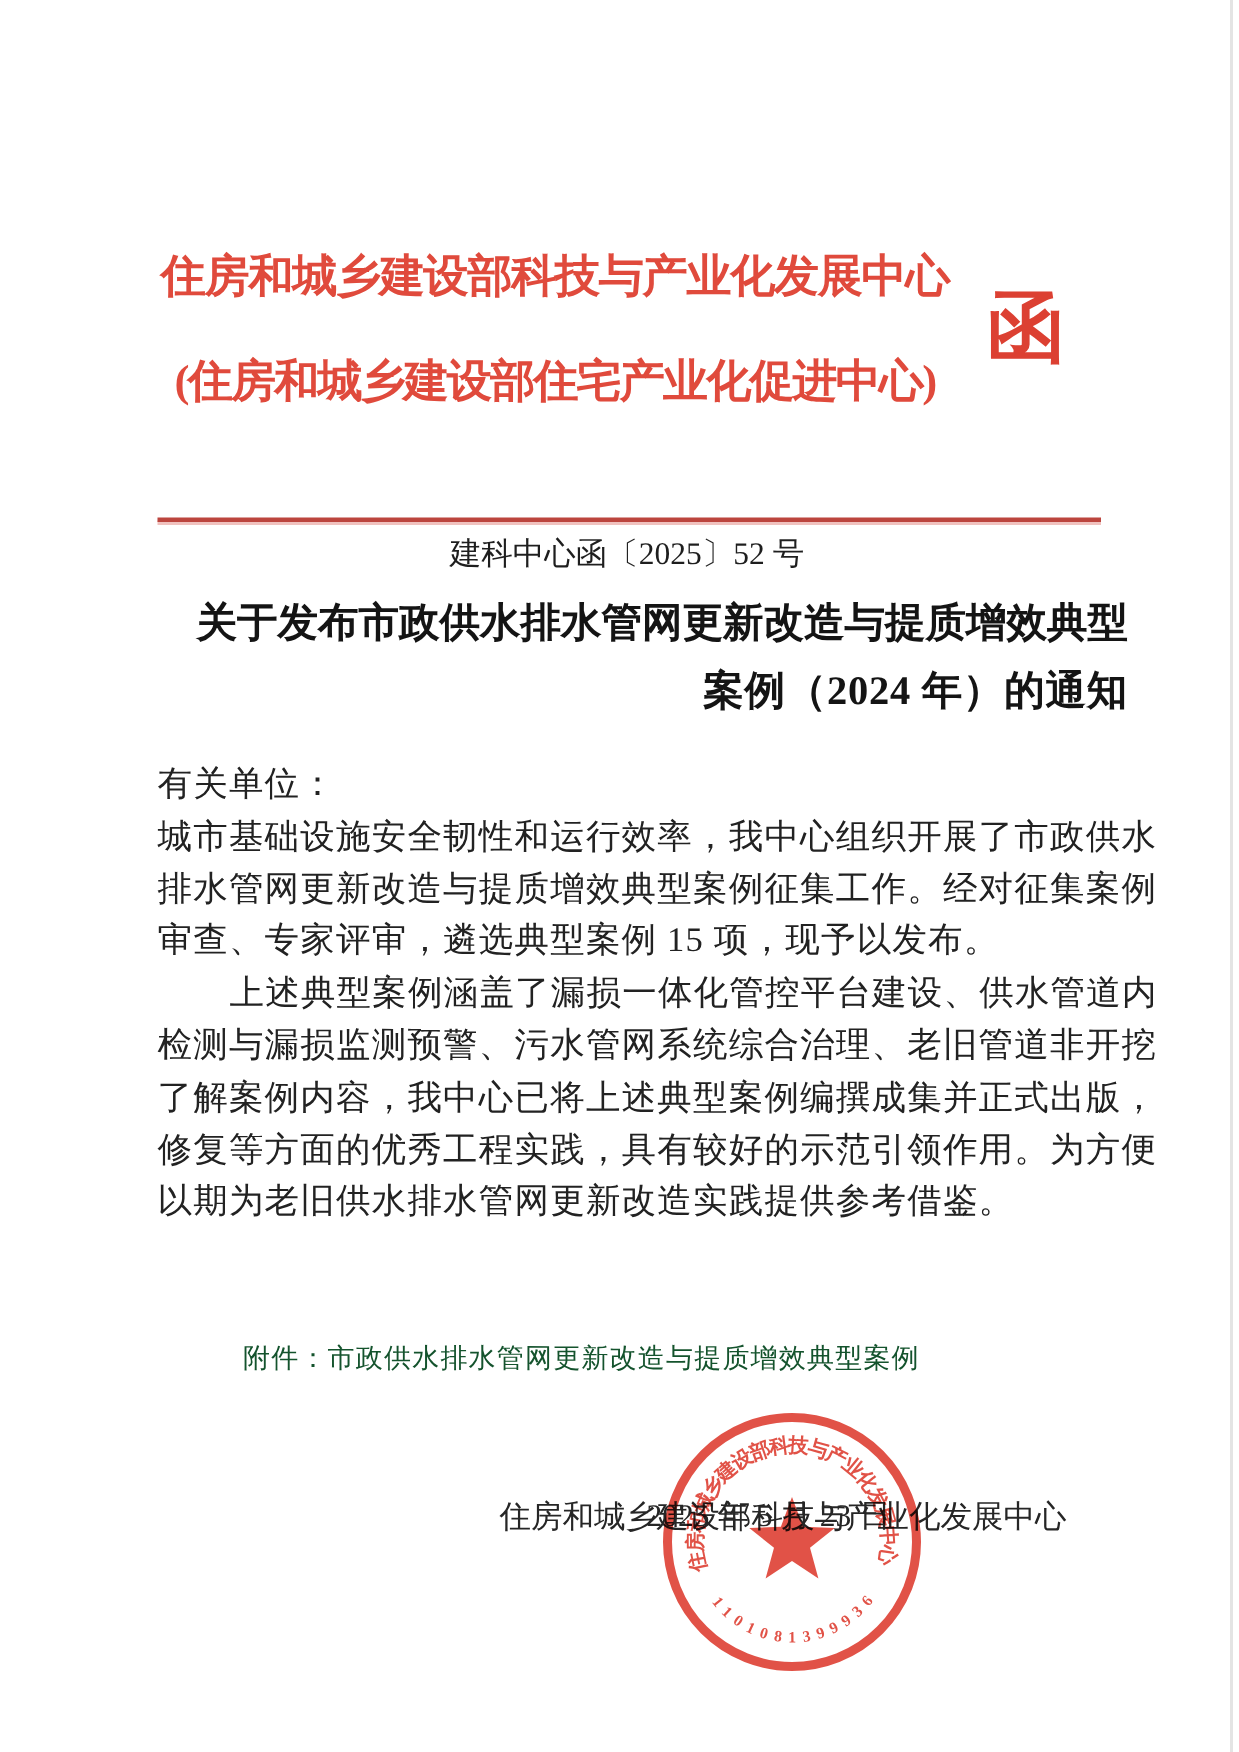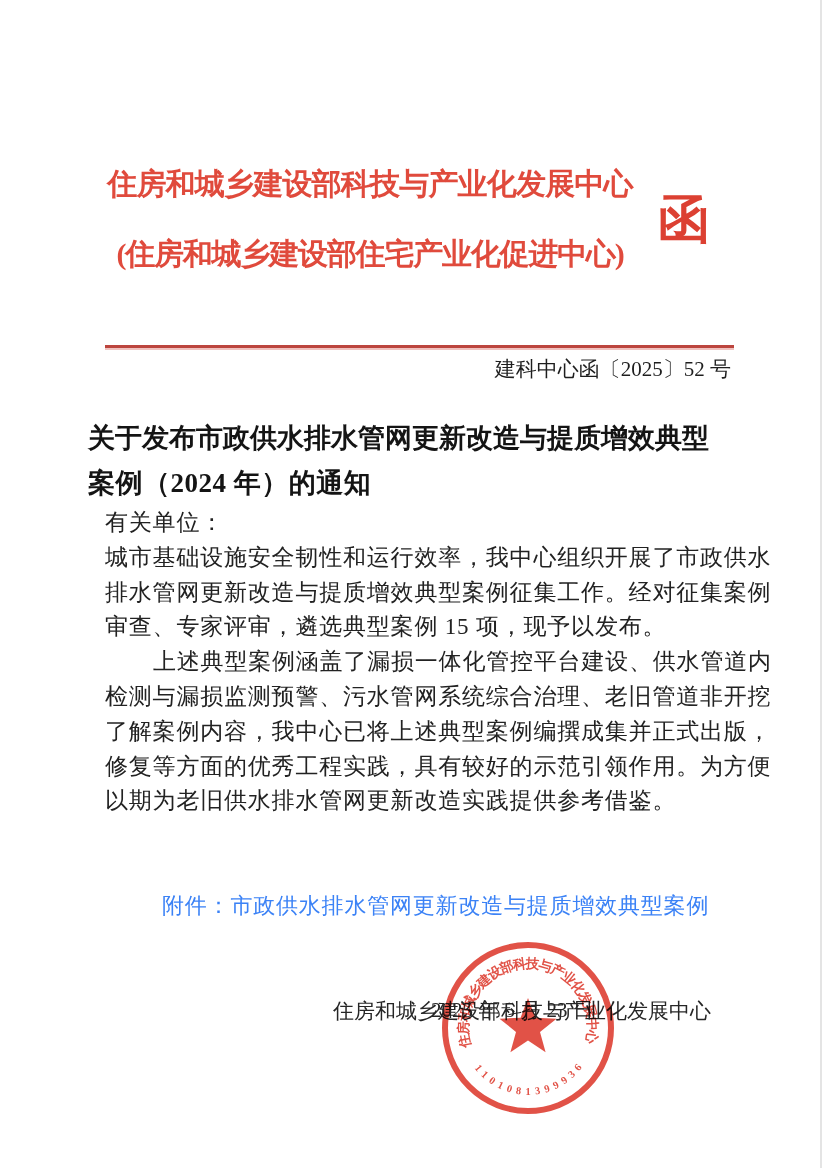--- a/index.html
+++ b/index.html
@@ -8,32 +8,32 @@
   .abs{position:absolute;}
   
   .letterhead{left:100px;top:160px;width:540px;text-align:center;color:#e04a3c;font-weight:bold;}
   .lh-line1{position:absolute;left:0;top:4px;width:540px;font-size:30px;letter-spacing:-0.8px;white-space:nowrap;}
   .lh-line2{position:absolute;left:0;top:74px;width:540px;font-size:30px;letter-spacing:-1.2px;white-space:nowrap;}
   .doc-type{left:658px;top:190px;font-size:52px;line-height:60px;color:#dc4032;font-weight:bold;}
   
   .rule{left:105px;top:345px;width:629px;height:3px;background:#bc453e;
         box-shadow:0 2px 0 rgba(222,120,112,0.45);}
   
-  .doc-number{left:105px;top:355px;width:626px;text-align:right;font-size:21px;color:#1e1e1e;white-space:nowrap;}
+  .doc-number{left:105px;top:355px;width:626px;text-align:center;font-size:21px;color:#1e1e1e;white-space:nowrap;}
   
-  .title{left:88px;top:393px;width:664px;text-align:left;font-size:27px;font-weight:bold;
-         color:#141414;line-height:45px;margin-top:23px;}
+  .title{left:88px;top:393px;width:664px;text-align:right;font-size:27px;font-weight:bold;
+         color:#141414;line-height:45px;}
   .title .t2{letter-spacing:0.5px;}
   
   .body-block{left:105px;top:506px;width:648px;font-size:23px;color:#222222;
               line-height:34.8px;letter-spacing:0.8px;}
   .body-block div{white-space:nowrap;}
   .ind{text-indent:48px;}
   
-  .attach{left:105px;top:886px;width:648px;font-size:22px;color:#3b82f6;line-height:39px;letter-spacing:0.8px;}
+  .attach{left:105px;top:886px;width:648px;font-size:18px;color:#14532d;line-height:39px;letter-spacing:0.8px;}
   .attach .a1{text-indent:57px;white-space:nowrap;}
   .attach .a2{text-indent:112px;white-space:nowrap;}
   
   .sig-org{left:333px;top:997px;font-size:21px;color:#262626;letter-spacing:0;white-space:nowrap;}
   .sig-date{left:431px;top:996px;font-size:21px;color:#262626;white-space:nowrap;}
   
   .seal{left:438px;top:938px;width:180px;height:180px;opacity:0.88;mix-blend-mode:multiply;}
   .seal .ring{fill:none;stroke:#dd3a2d;stroke-width:6;}
   .seal .star{fill:#dd3a2d;}
   .seal text{fill:#dd3a2d;font-family:"Liberation Serif","DejaVu Serif",serif;font-weight:bold;}

